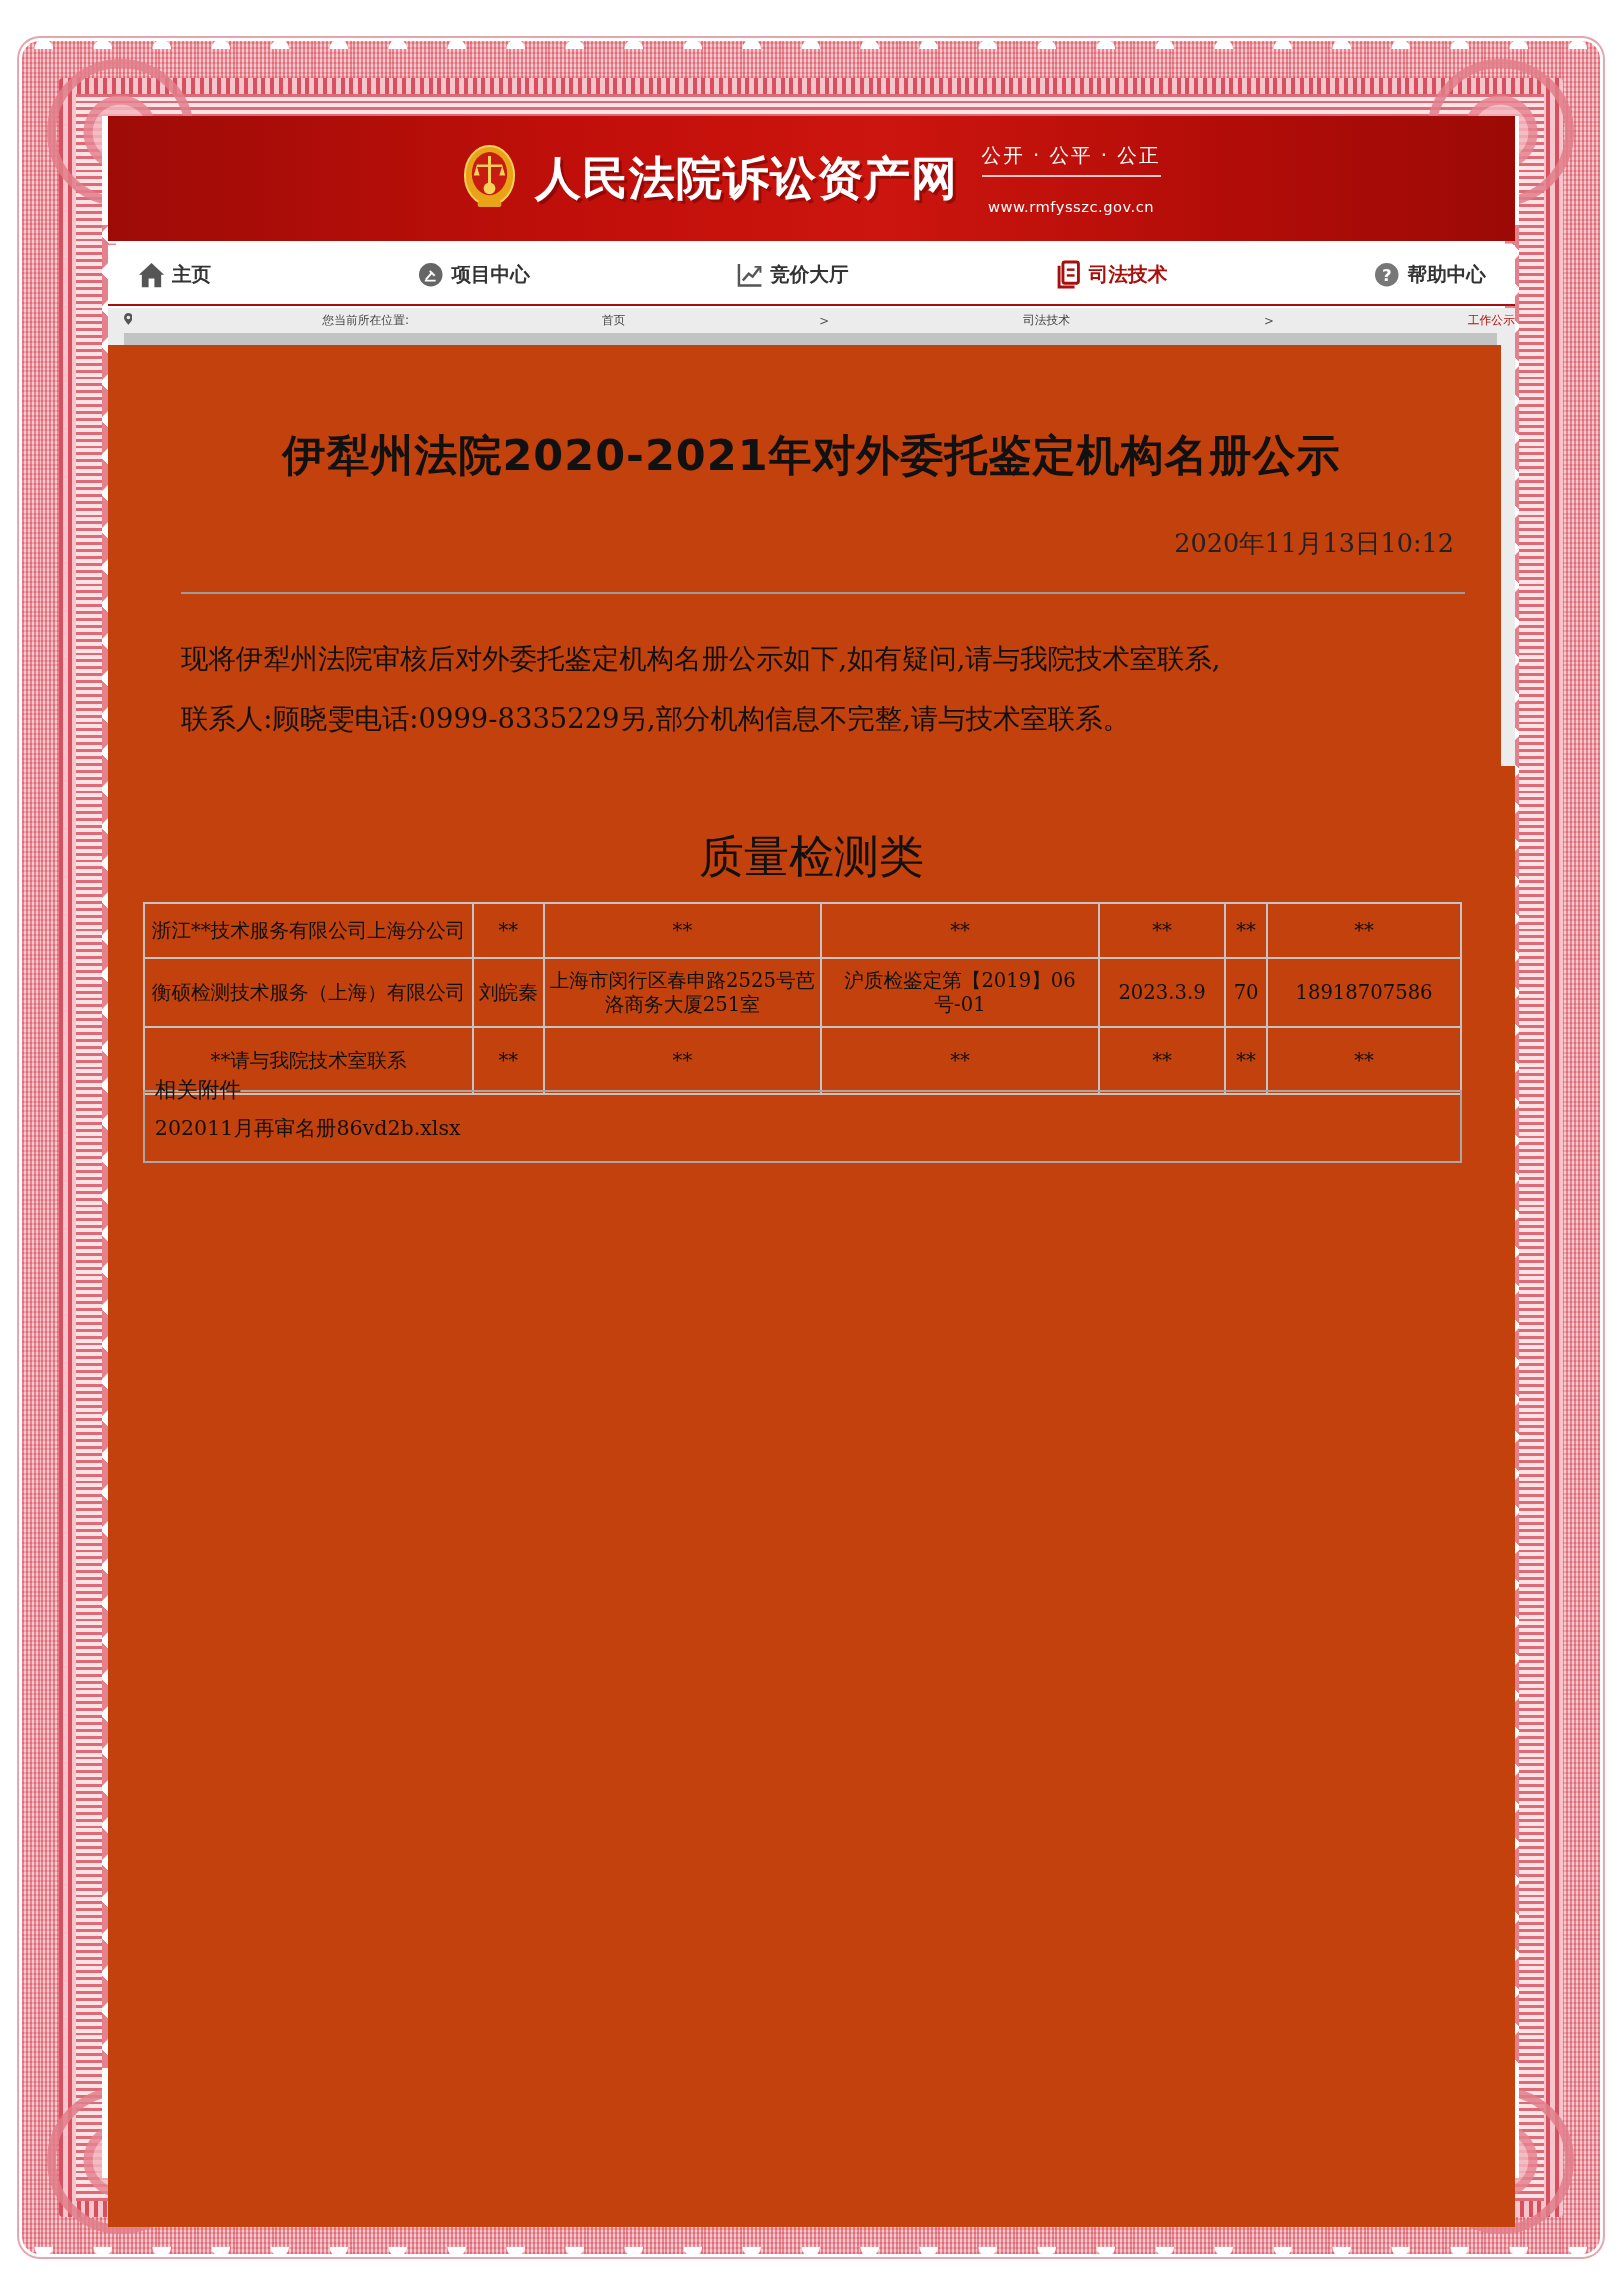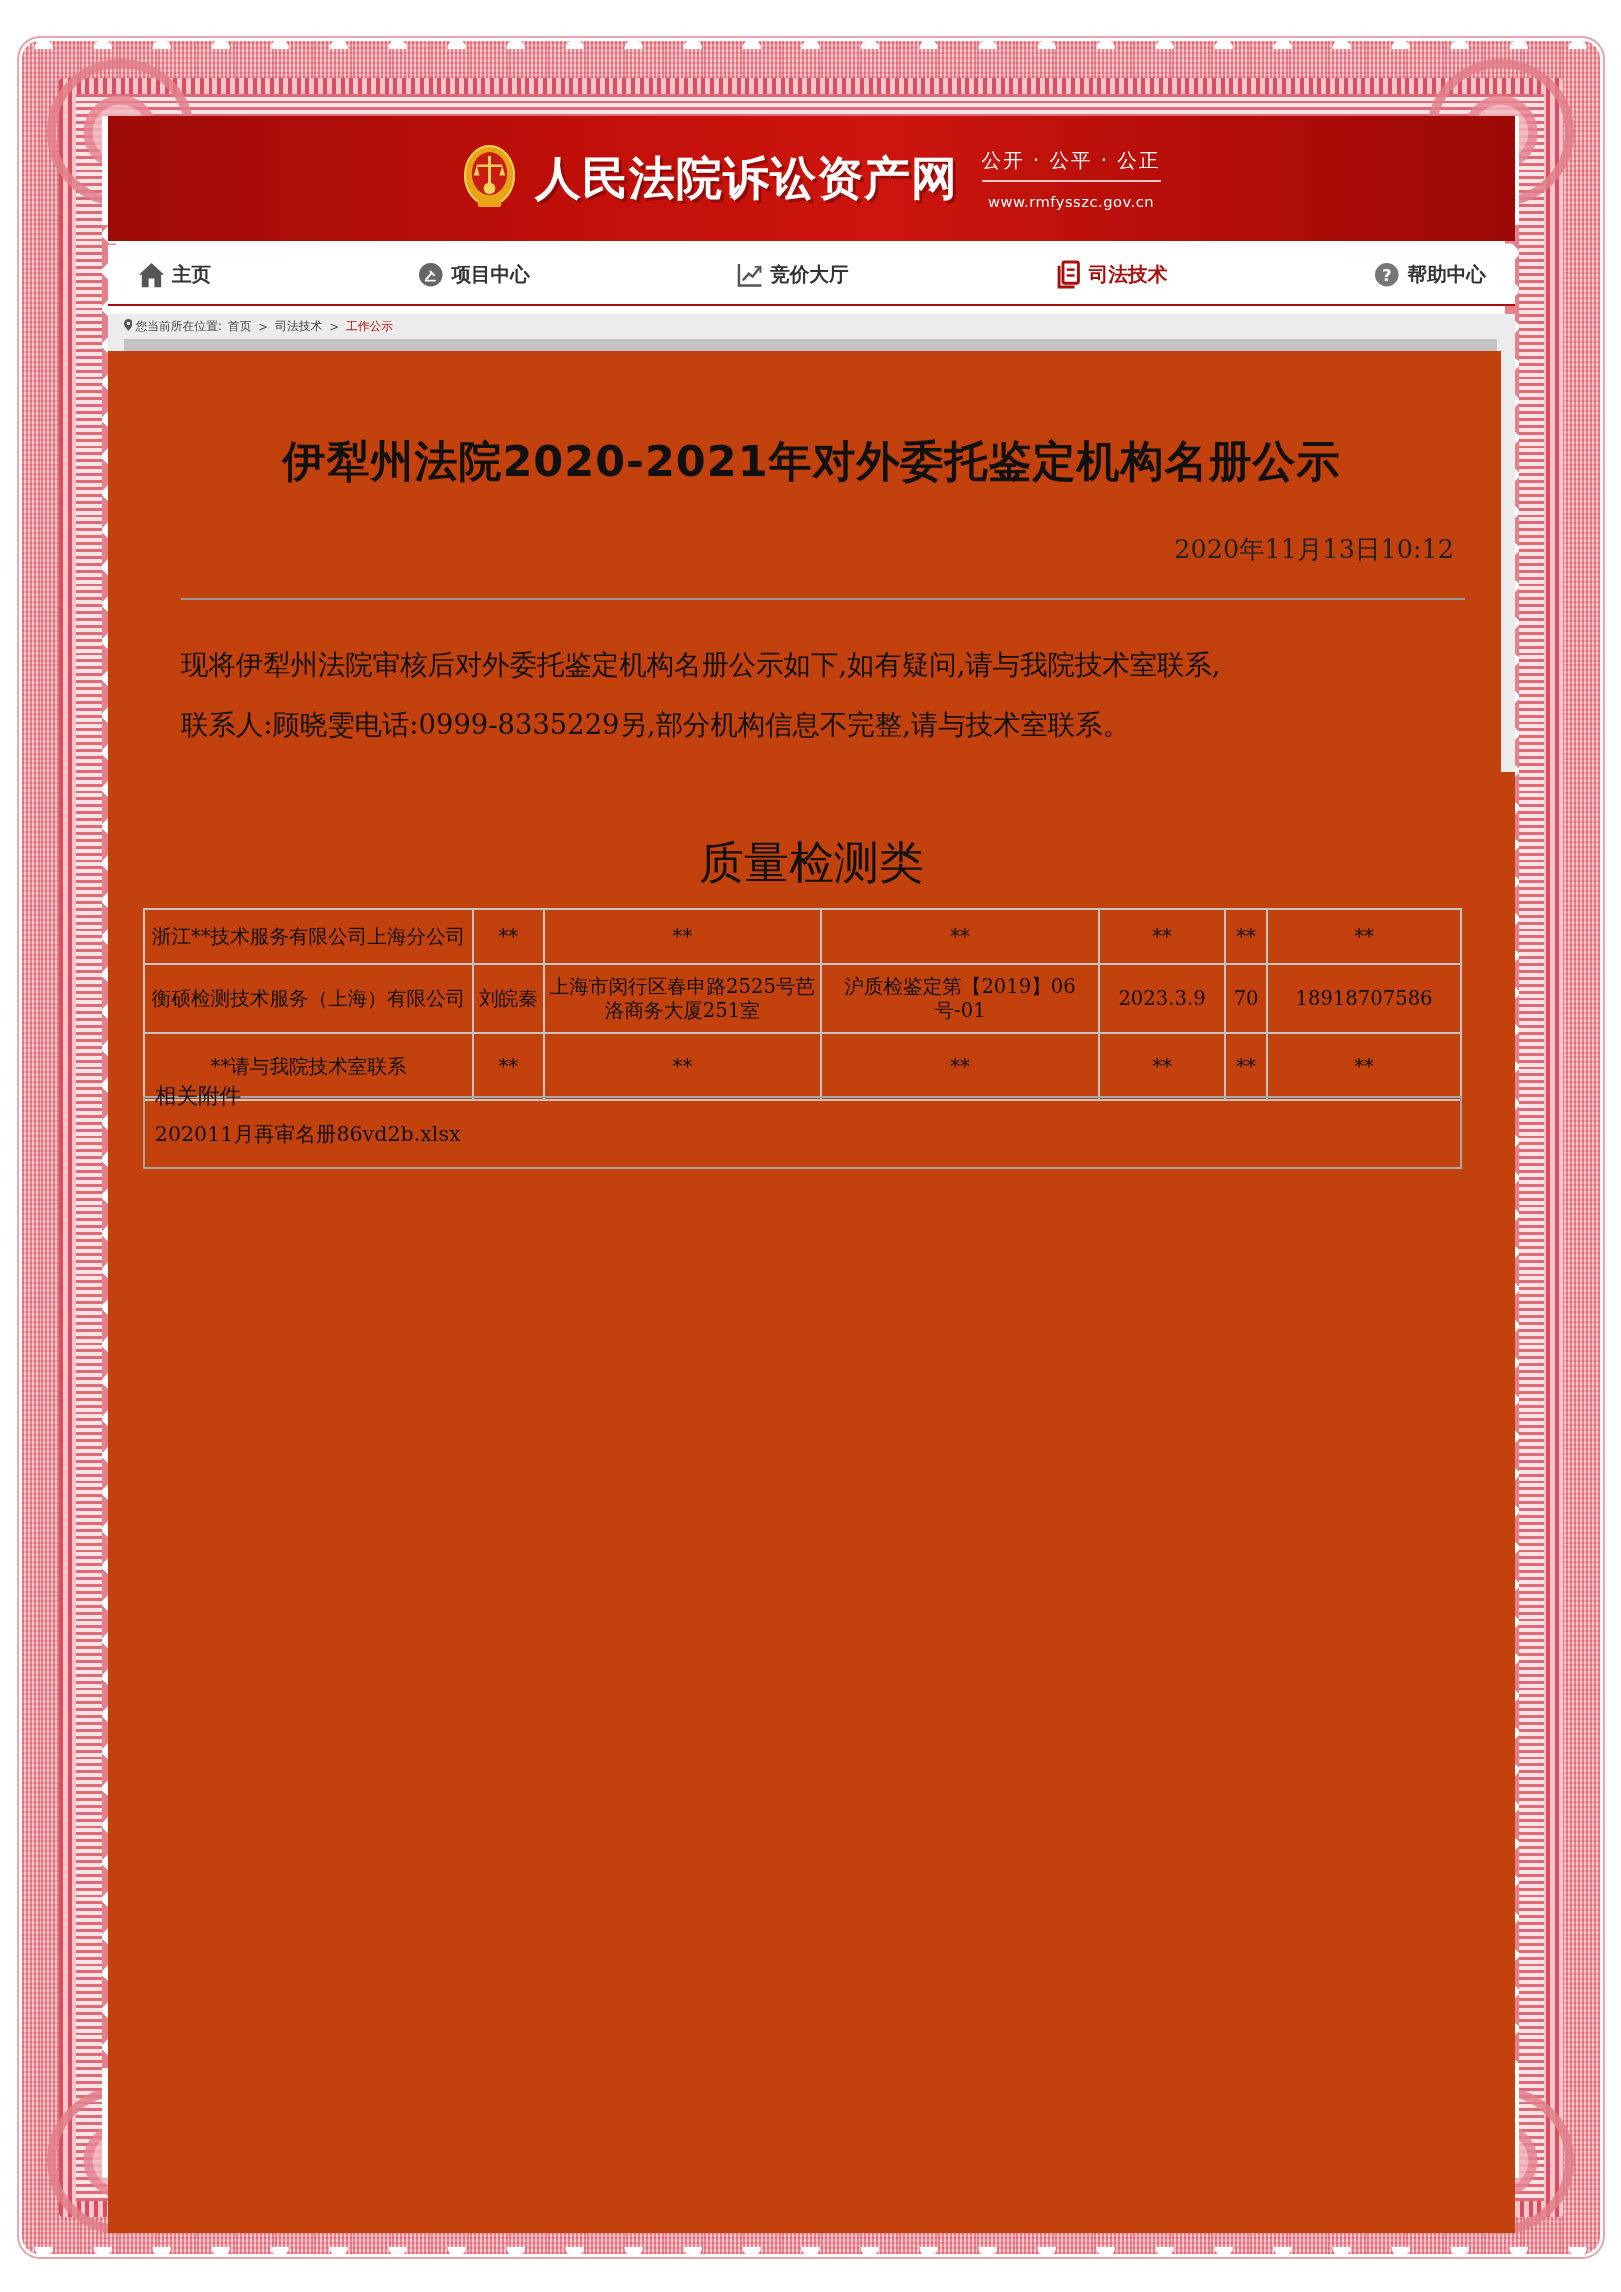--- a/index.html
+++ b/index.html
@@ -92,41 +92,41 @@
     margin-right: 23.5px;
   }
   .logo-side { display: flex; flex-direction: column; text-align: center; }
   .logo-slogan {
     font-family: "DejaVu Sans", "Liberation Sans", sans-serif;
     font-size: 19.6px; color: #ffffff; letter-spacing: 2px;
     padding-bottom: 5.9px; border-bottom: 2px solid #f3c8c6;
   }
   .logo-url {
     font-family: "DejaVu Sans", "Liberation Sans", sans-serif;
-    font-size: 14.7px; color: #ffffff; padding-top: 11px; letter-spacing: 0.5px;
+    font-size: 14.7px; color: #ffffff; padding-top: 21px; letter-spacing: 0.5px;
   }
 
   .nav {
     height: 61px; background: #ffffff; border-bottom: 2.9px solid #a80e0b;
     display: flex; align-items: center; justify-content: space-between;
     padding: 0 29px 0 29px; box-sizing: border-box; margin-top: 3.9px;
   }
   .nav-item {
     display: flex; align-items: center; cursor: pointer;
     font-family: "DejaVu Sans", "Liberation Sans", sans-serif;
     font-size: 19.6px; font-weight: bold; color: #333;
   }
   .nav-item.active { color: #a60f0b; }
   .nav-icon { width: 29px; height: 29px; margin-right: 5.9px; display: inline-flex; align-items: center; justify-content: center; }
   .nav-icon svg { display: block; }
 
   .crumb-bar {
     background: #ececec; height: 25.5px; display: flex; align-items: center;
-    padding-left: 15.7px; margin-top: 8px;
-    font-family: "DejaVu Sans", "Liberation Sans", sans-serif; font-size: 11.8px; color: #444;
+    padding-left: 15.7px; margin-top: 2px;
+    font-family: "DejaVu Sans", "Liberation Sans", sans-serif; font-size: 11.8px; color: #444; justify-content: space-between;
   }
   .crumb-bar .pin { margin-right: 2.9px; }
   .crumb-sep { margin: 0 6.9px; color: #555; }
   .crumb-current { color: #b3100c; }
   .crumb-link { cursor: pointer; }
 
   .gray-wrap { background: #ececec; padding: 0 11.8px 0 15.7px; position: relative; }
   .gray-strip { height: 11.8px; background: #c3c3c3; margin-right: 5.9px; }
   .content-sheet {
     background: #c2410c; position: relative; height: 1882px;

